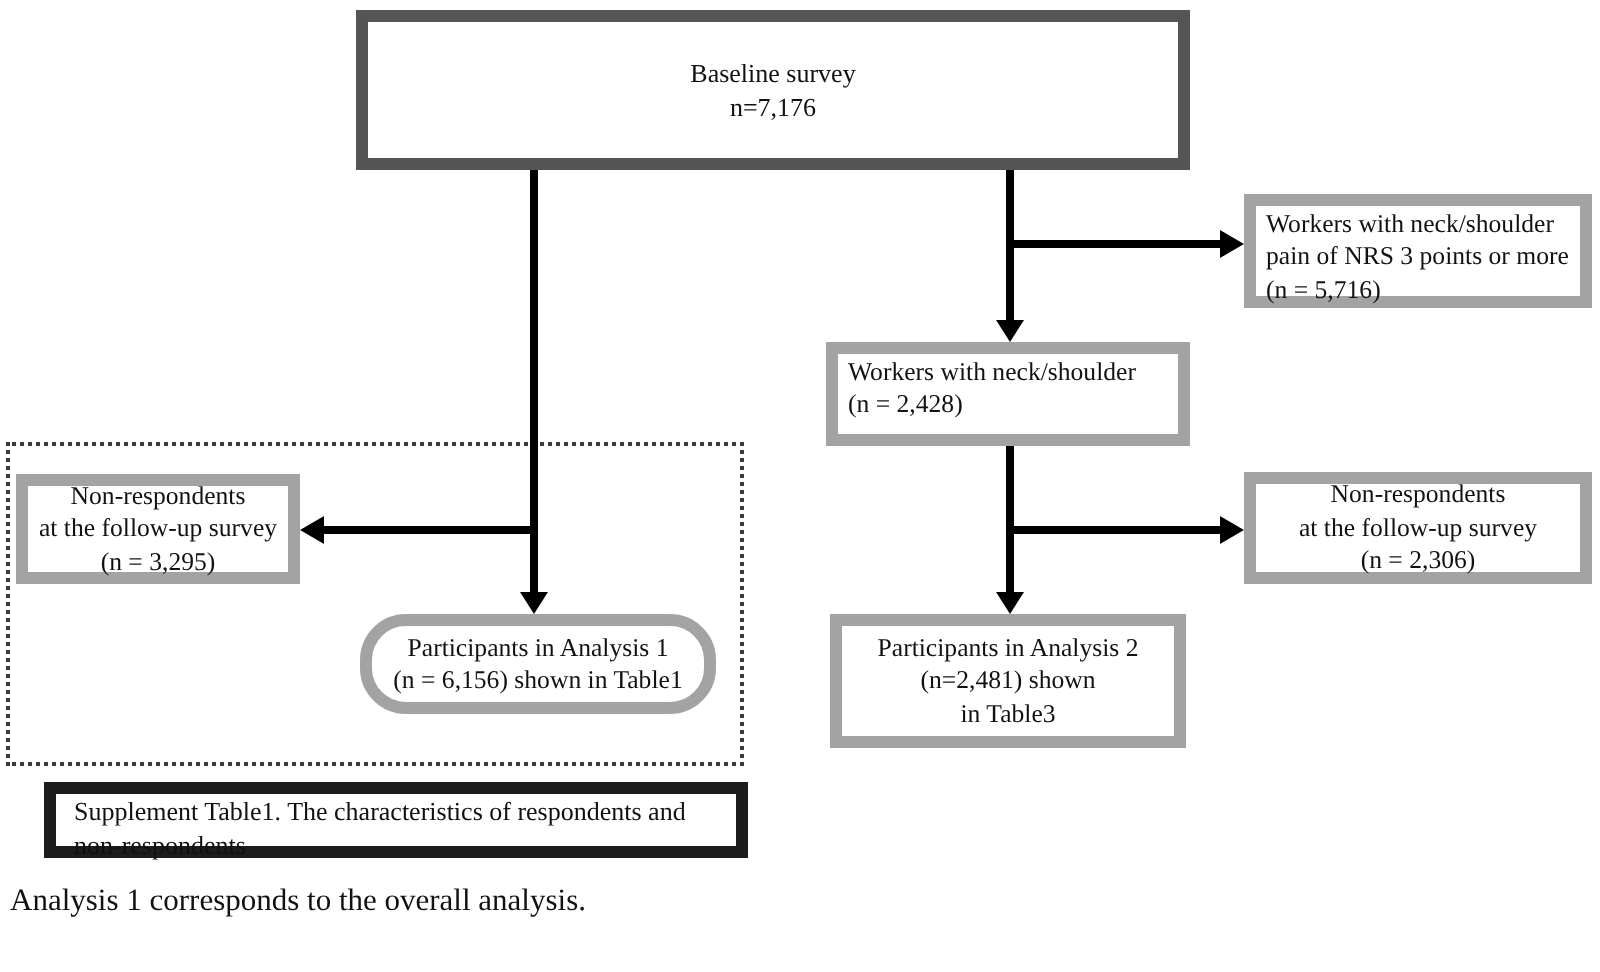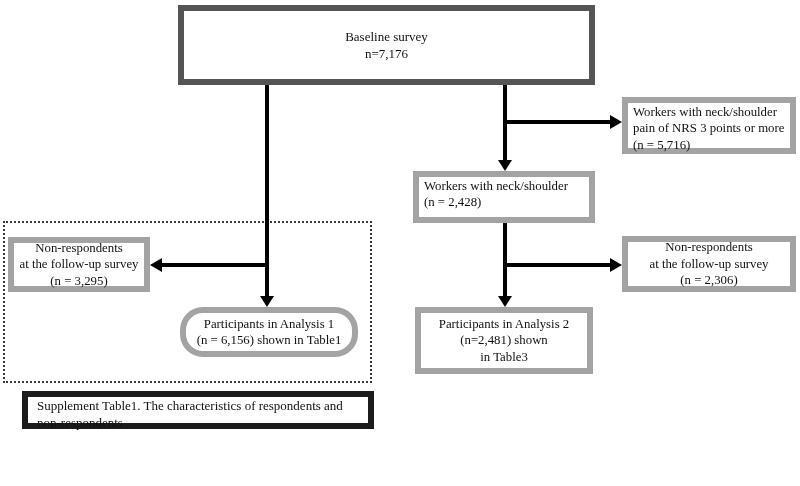--- a/index.html
+++ b/index.html
@@ -86,15 +86,16 @@
     <div>(n=2,481) shown</div>
     <div>in Table3</div>
   </div>
 
   <div class="box leftalign" style="left:10px;top:391px;width:352px;height:38px;padding:1px 9px;border-color:#1c1c1c;font-size:13px;line-height:16.8px;margin-left:12px;">
     <div>Supplement Table1. The characteristics of respondents and</div>
     <div>non-respondents</div>
   </div>
 
   <div class="footnotes">
+    <div>Analysis 1 corresponds to the overall analysis.</div>
   </div>
 
 </div>
 
 </body></html>

